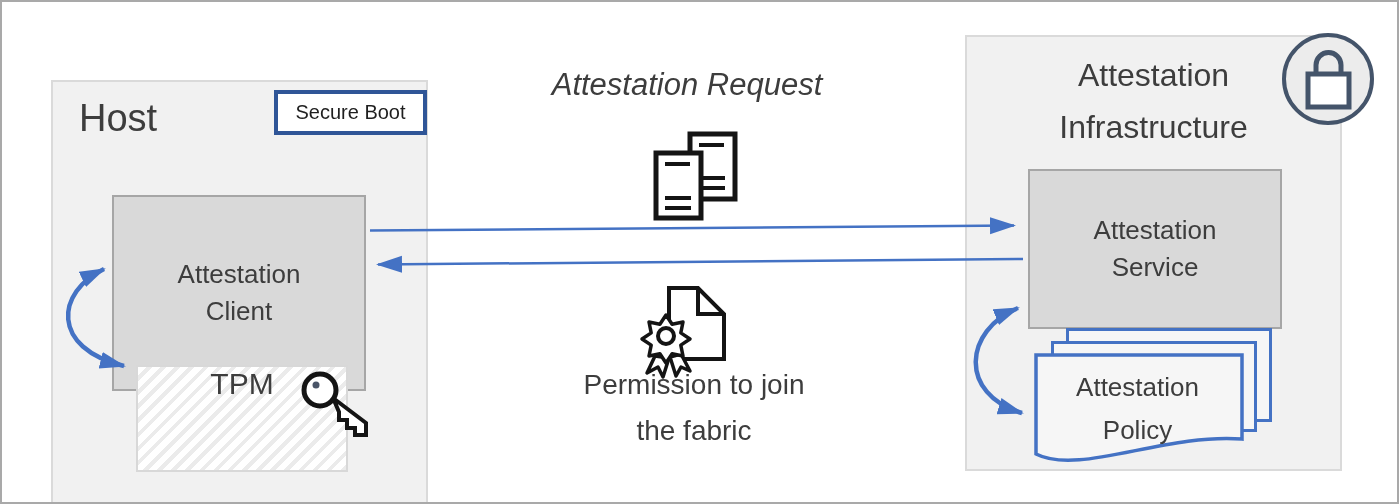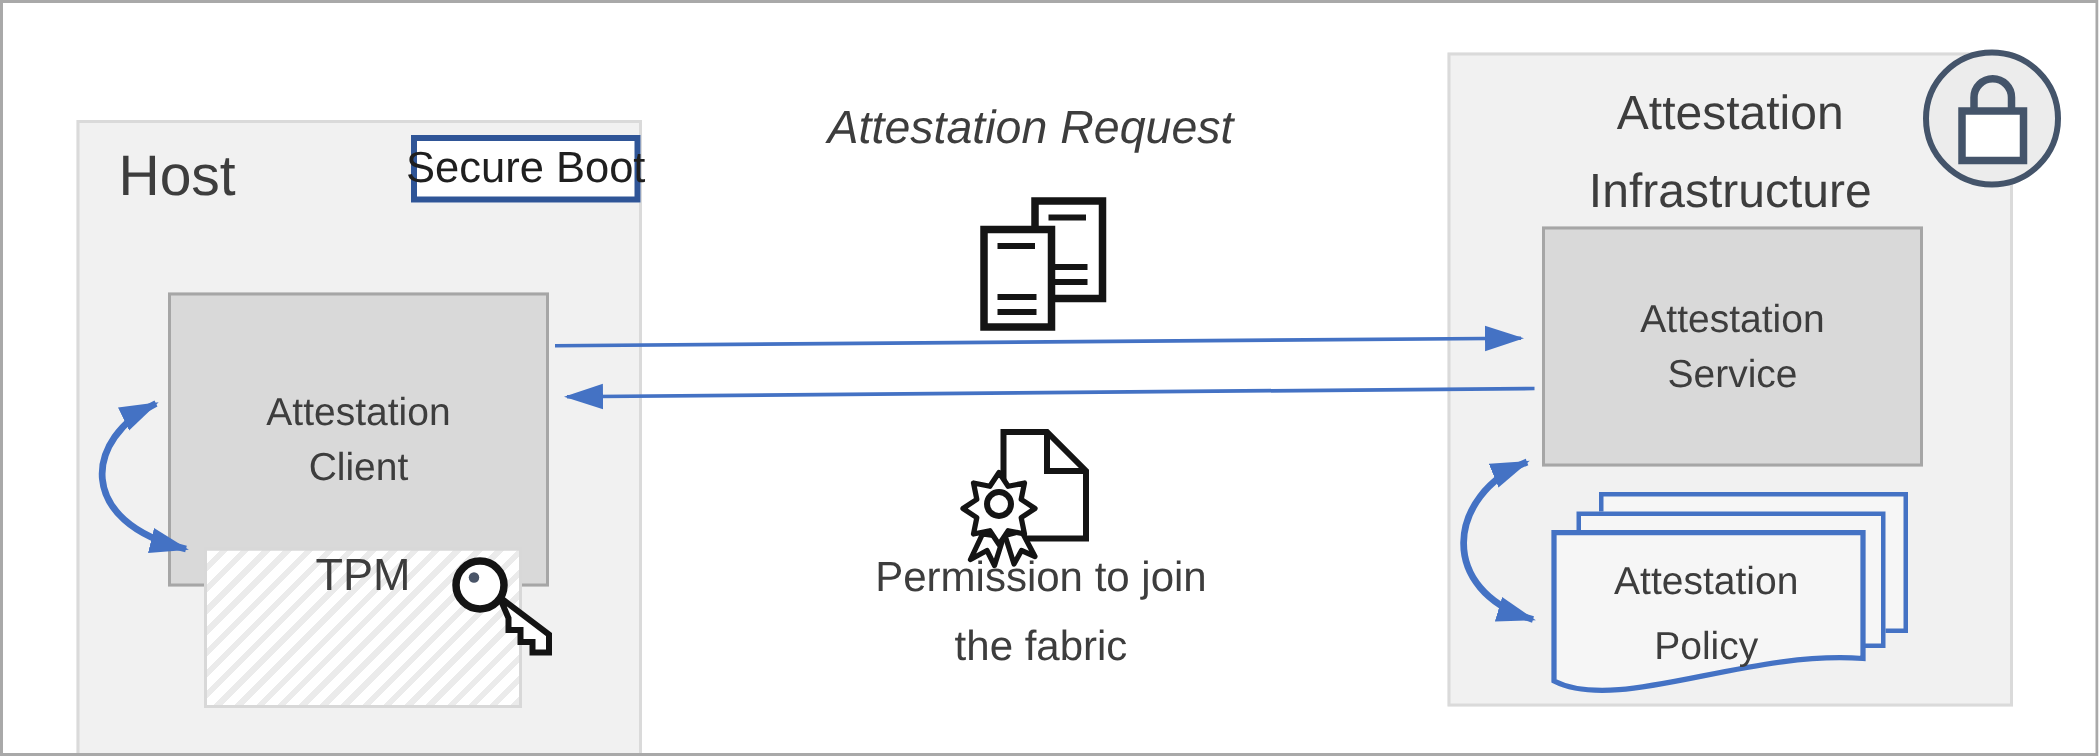--- a/index.html
+++ b/index.html
@@ -12,27 +12,27 @@
   .host-box{left:49px; top:37px; width:377px; height:432px;margin-top:41px;}
   .infra-box{left:963px; top:33px; width:377px; height:436px;}
   .group-title{position:absolute; left:26px; top:14px; font-size:38px; line-height:44px;}
   .infra-title{position:absolute; left:0; top:12px; width:100%; text-align:center; font-size:32px; line-height:52px;}
   .infra-title span{display:inline-block; max-width:258px;}
   .secure-boot{
     position:absolute; left:221px; top:8px; width:153px; height:45px; box-sizing:border-box;
     background:#ffffff; border:4px solid #2f5597;
     display:flex; align-items:center; justify-content:center;
   }
-  .secure-boot span{font-size:29px; color:#1f1f1f; white-space:nowrap;}
+  .secure-boot span{font-size:20px; color:#1f1f1f; white-space:nowrap;}
   .inner-box{
     position:absolute; background:#d9d9d9; border:2px solid #a6a6a6; box-sizing:border-box;
     display:flex; align-items:center; justify-content:center; text-align:center; font-size:26px;
   }
   .client-box{left:59px; top:113px; width:254px; height:196px;}
-  .service-box{left:61px; top:114px; width:254px; height:160px;}
+  .service-box{left:61px; top:132px; width:254px; height:160px;}
   .wrap{display:inline-block; max-width:172px; line-height:37px;}
   .tpm-box{
     left:83px; top:283px; width:212px; height:107px; box-sizing:border-box;
     background:repeating-linear-gradient(135deg,#ffffff 0 6px,#ebebeb 6px 10px);
     border:2px solid #d8d8d8; display:flex; align-items:flex-start; justify-content:center;
     font-size:30px;
   }
   .policy-page{position:absolute; background:#f6f6f6; border:3px solid #4472c4; box-sizing:border-box;}
   .policy-back{left:99px; top:291px; width:206px; height:94px;}
   .policy-mid{left:84px; top:304px; width:206px; height:91px;}

